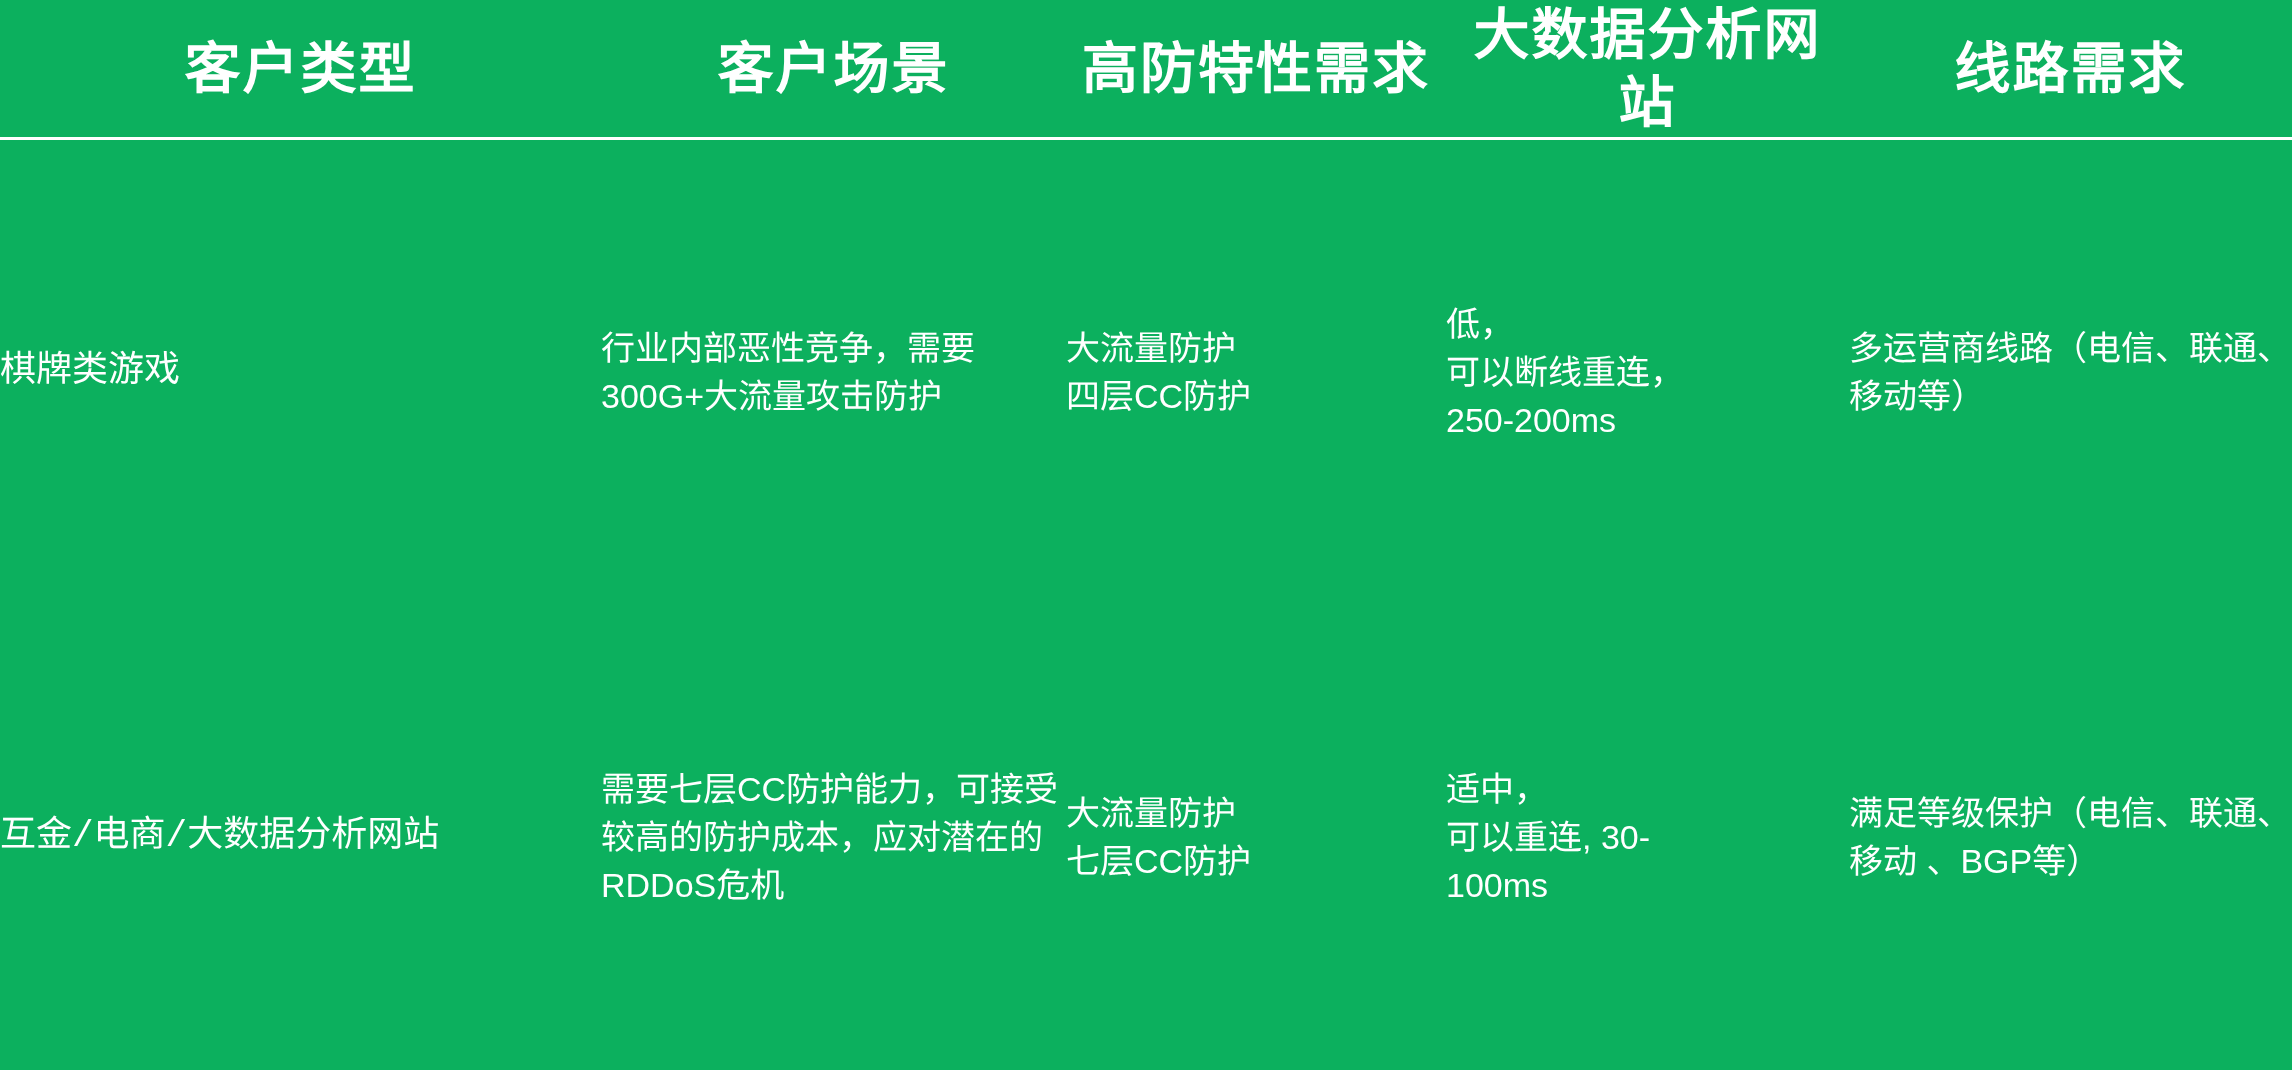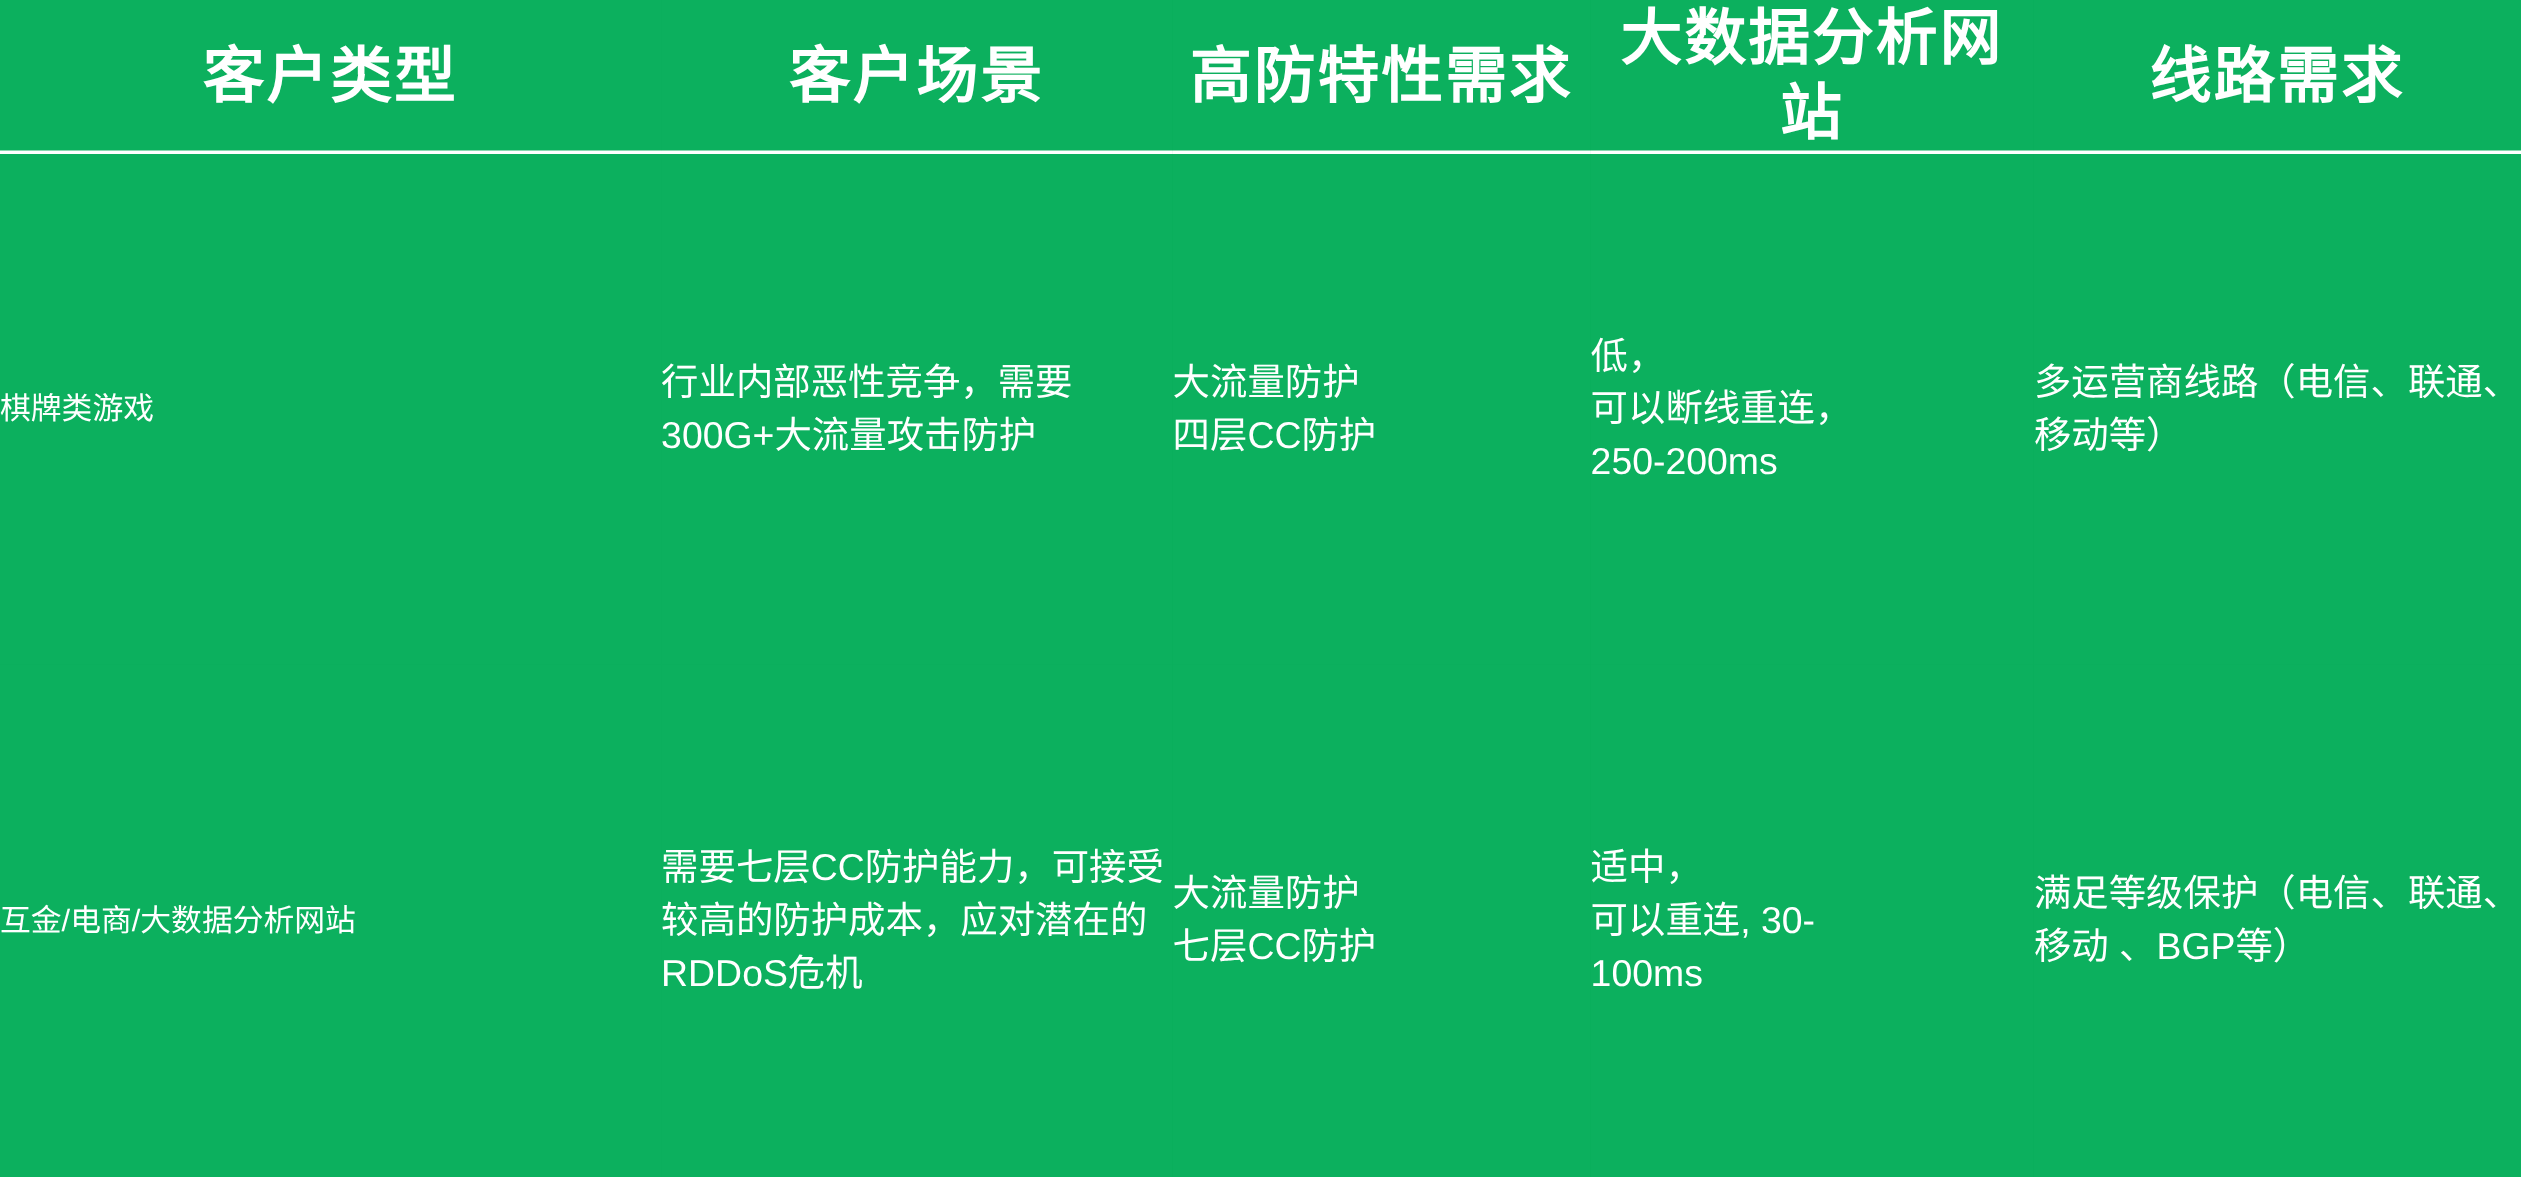--- a/index.html
+++ b/index.html
@@ -63,22 +63,23 @@
     border-bottom: 3px solid #ffffff;
     font-size: 34px;
     line-height: 1.35;
     padding: 0 14px;
   }
   tbody tr:last-child td {
     border-bottom: 0;
   }
 
   .cell-type {
-    font-size: 28px;
+    font-size: 36px;
     line-height: 1.35;
+    font-family: Liberation Mono, monospace;
   }
   .cell-scene,
   .cell-feature,
   .cell-latency,
   .cell-line {
     font-size: 34px;
     line-height: 1.42;
   }
   .cell-scene { padding-left: 16px; }
   .cell-feature { padding-left: 16px; }

